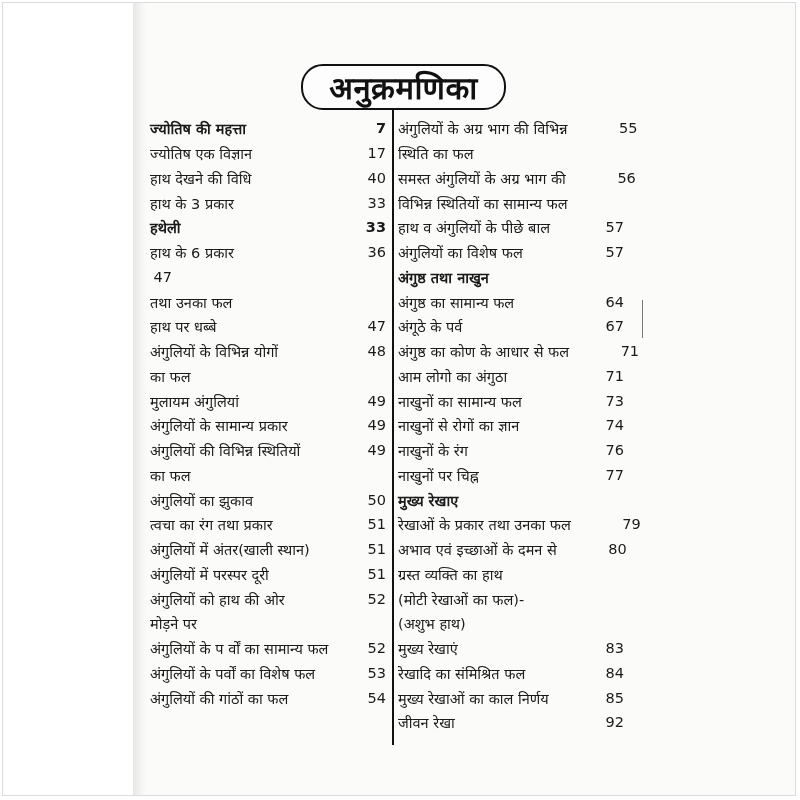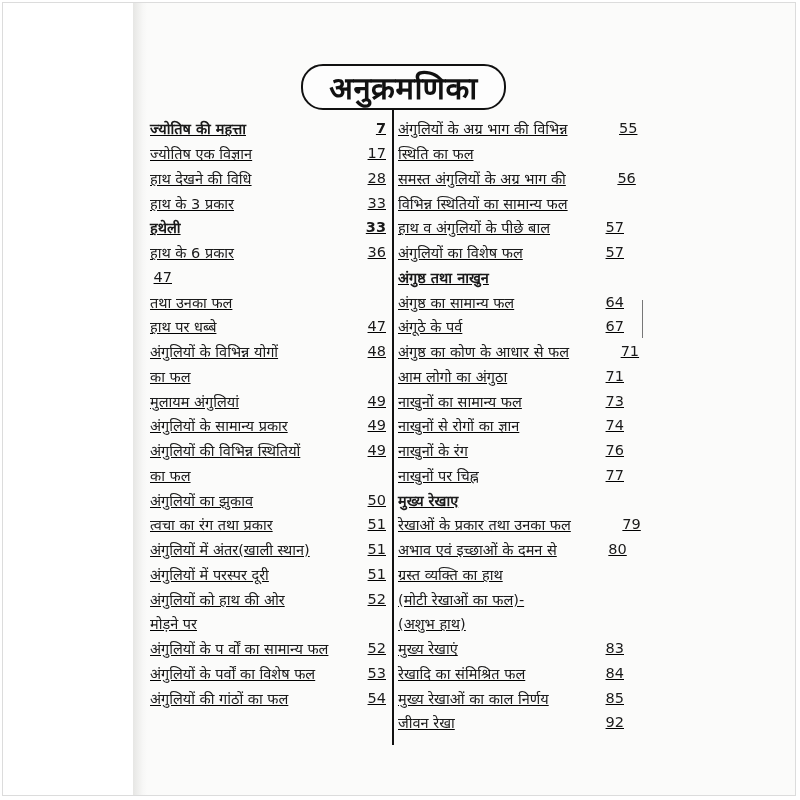--- a/index.html
+++ b/index.html
@@ -22,21 +22,21 @@
     .title-box {
       position:absolute; left:301px; top:64px; width:205px; height:46px;
       border:2px solid #111; border-radius:22px; box-sizing:border-box;
       display:flex; align-items:center; justify-content:center;
       font-size:31px; font-weight:bold; color:#111; letter-spacing:0.5px;
       background:#fdfdfd;
     }
     .divider {
       position:absolute; left:392px; top:110px; width:2px; height:635px; background:#111;
     }
-    .col { position:absolute; top:116px;text-decoration:underline; }
+    .col { position:absolute; top:116px; }
     .col-left { left:150px; width:238px; }
     .col-right { left:398px; width:232px; }
     .row {
       height:24.75px; display:flex; justify-content:space-between; align-items:center;
       font-size:14.5px; color:#1a1a1a; white-space:nowrap;
     }
     .row .label { overflow:visible; }
     .row.heading .label { font-weight:bold; }
     .row .pg { min-width:22px; text-align:right; font-size:14.5px; }
     .row.heading .pg { font-weight:bold; }
@@ -64,21 +64,21 @@
     <div class="row heading">
       <span class="label">ज्योतिष की महत्ता</span>
       <span class="pg">7</span>
     </div>
     <div class="row">
       <span class="label">ज्योतिष एक विज्ञान</span>
       <span class="pg">17</span>
     </div>
     <div class="row">
       <span class="label">हाथ देखने की विधि</span>
-      <span class="pg">28</span>
+      <span class="pg">40</span>
     </div>
     <div class="row">
       <span class="label">हाथ के 3 प्रकार</span>
       <span class="pg">33</span>
     </div>
     <div class="row heading">
       <span class="label">हथेली</span>
       <span class="pg">33</span>
     </div>
     <div class="row">

